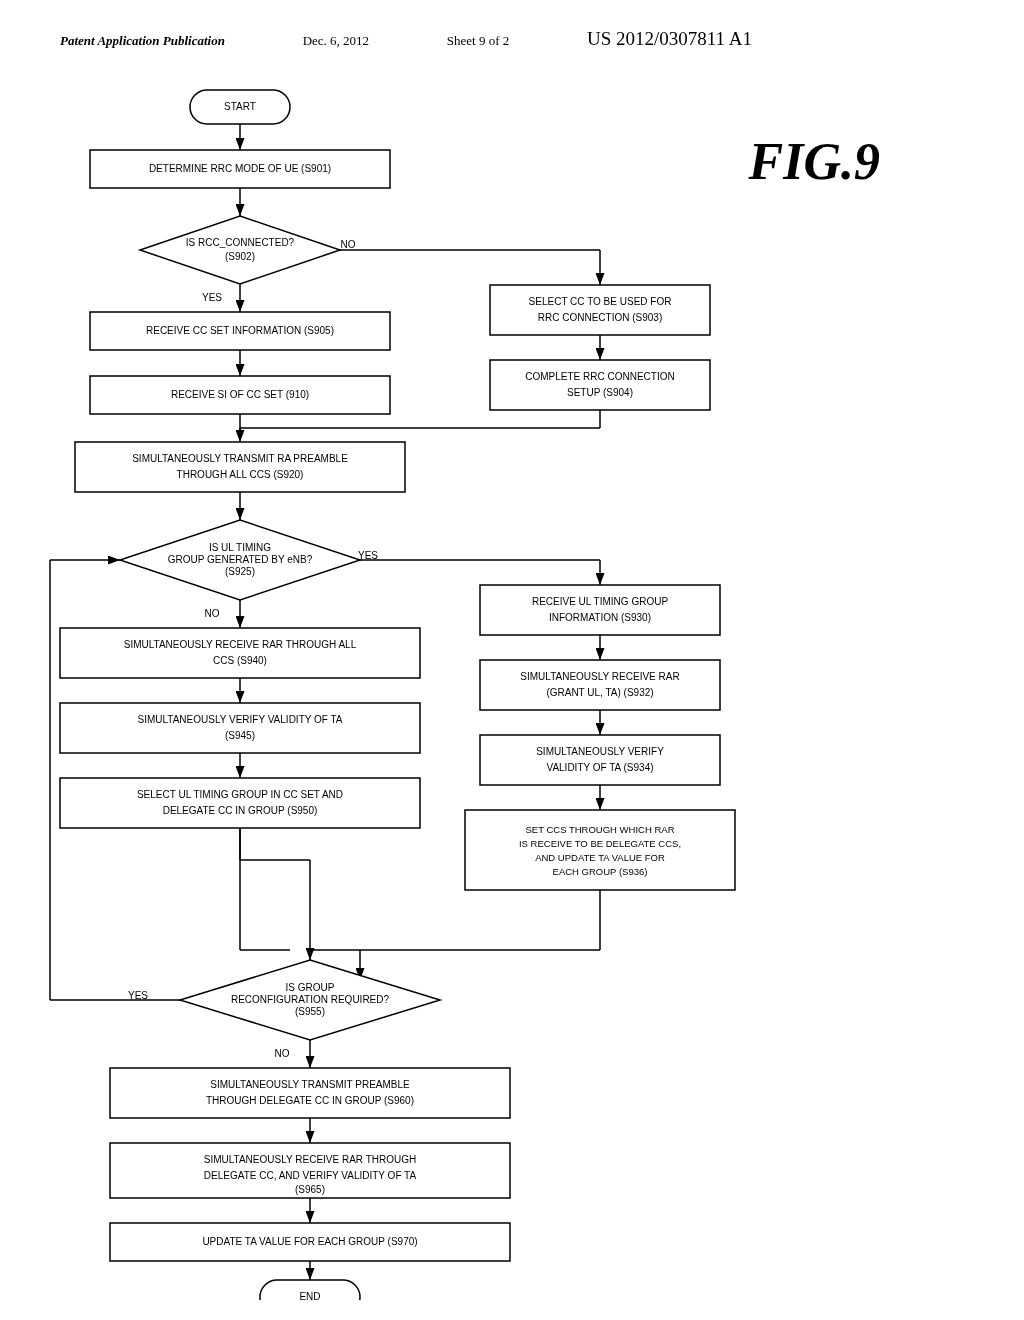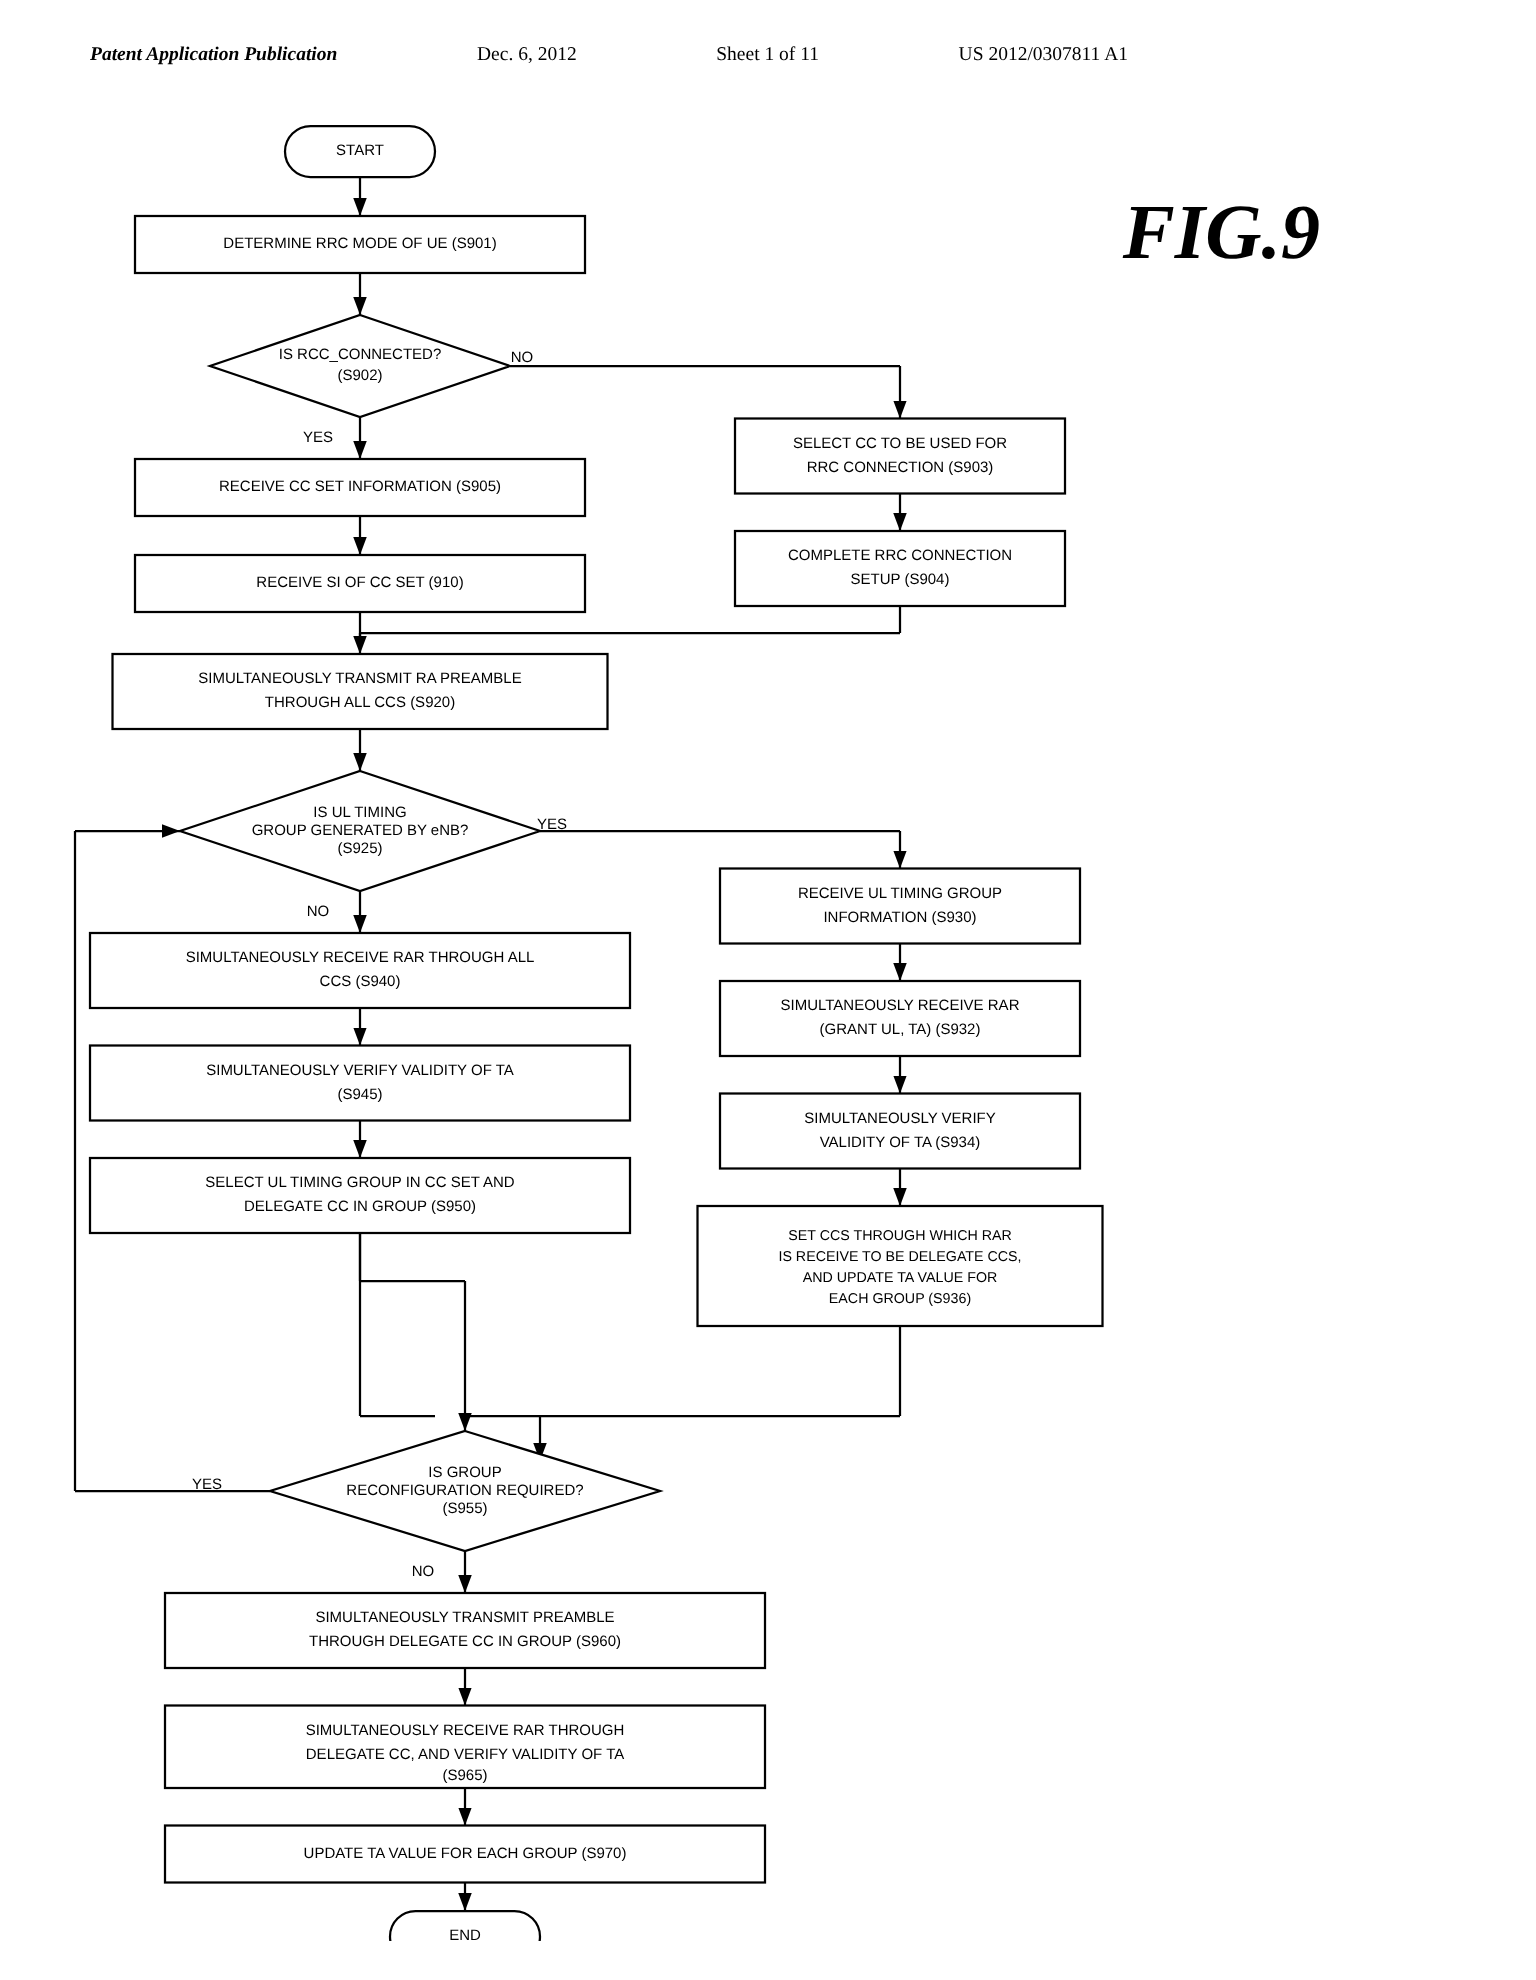--- a/index.html
+++ b/index.html
@@ -29,21 +29,21 @@
     .header-left {
       font-size: 13px;
       font-style: italic;
       font-weight: bold;
     }
     .header-center {
       font-size: 13px;
       text-align: right;
     }
     .header-right {
-      font-size: 13px;
+      font-size: 19px;
       font-family: Liberation Serif, serif;
     }
     
     .flowchart-area {
       position: relative;
       margin: 20px auto 0 auto;
       width: 900px;
     }
     
     .fig-label {
@@ -98,21 +98,21 @@
       stroke-width: 1.5;
     }
   </style>
 </head>
 <body>
 
 <div class="page">
   <div class="header">
     <span class="header-left">Patent Application Publication</span>
     <span class="header-center">Dec. 6, 2012</span>
-    <span class="header-center">Sheet 1 of 11</span>
+    <span class="header-center">Sheet 9 of 2</span>
     <span class="header-right">US 2012/0307811 A1</span>
   </div>
 
   <div class="flowchart-area">
     <div class="fig-label">FIG.9</div>
 
     <svg class="flowchart-svg" width="860" height="1220" viewBox="0 0 860 1220">
       <defs>
         <marker id="arrowhead" markerWidth="8" markerHeight="6" refX="8" refY="3" orient="auto">
           <polygon points="0 0, 8 3, 0 6" fill="#000"></polygon>

